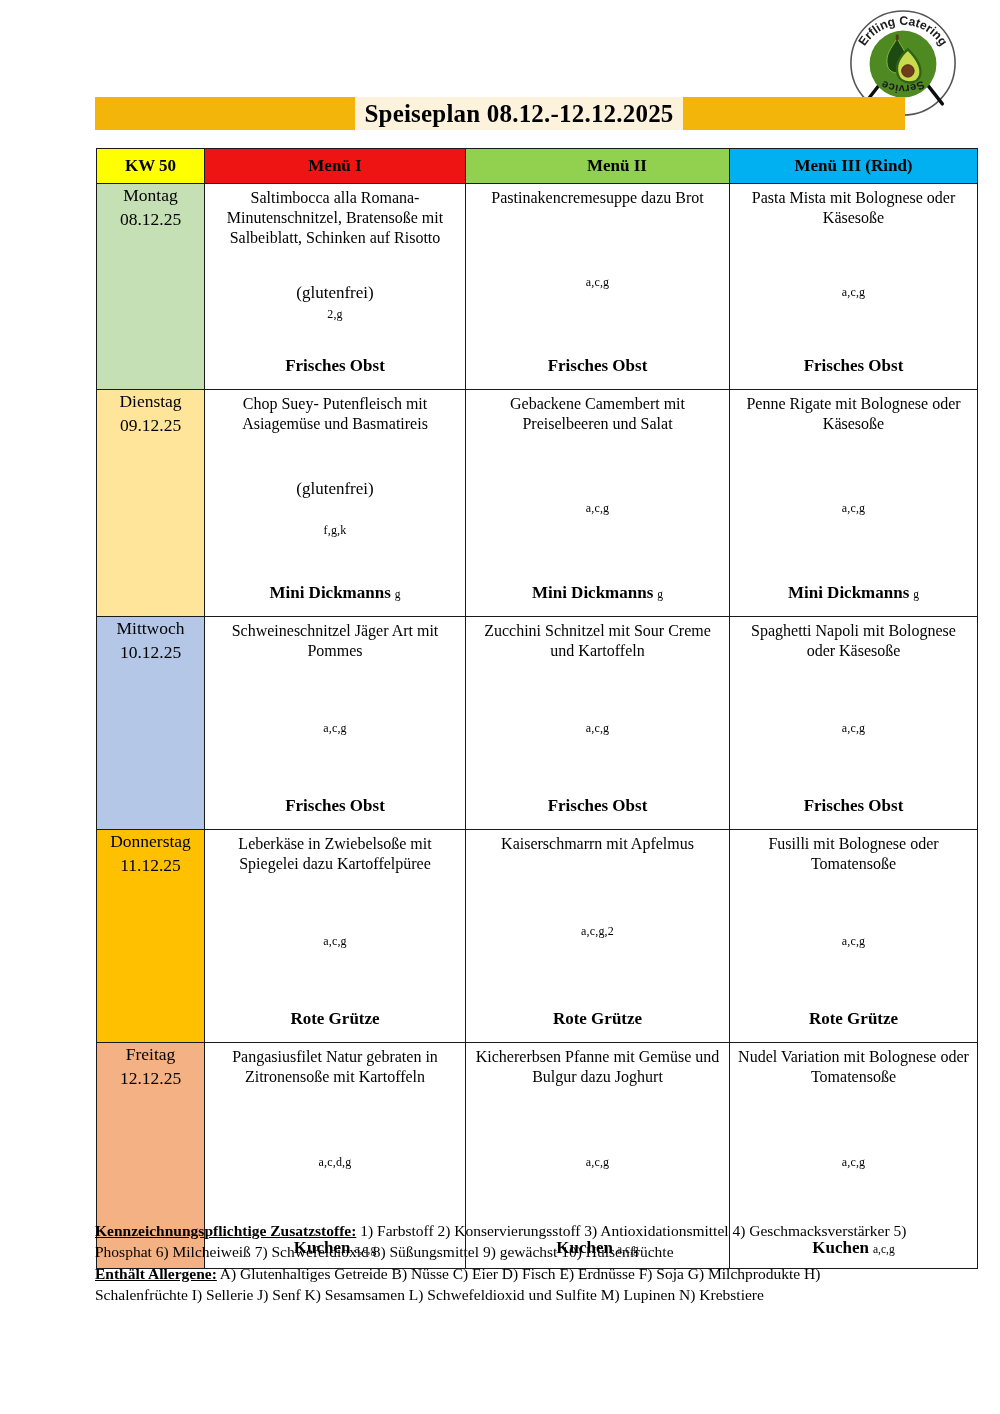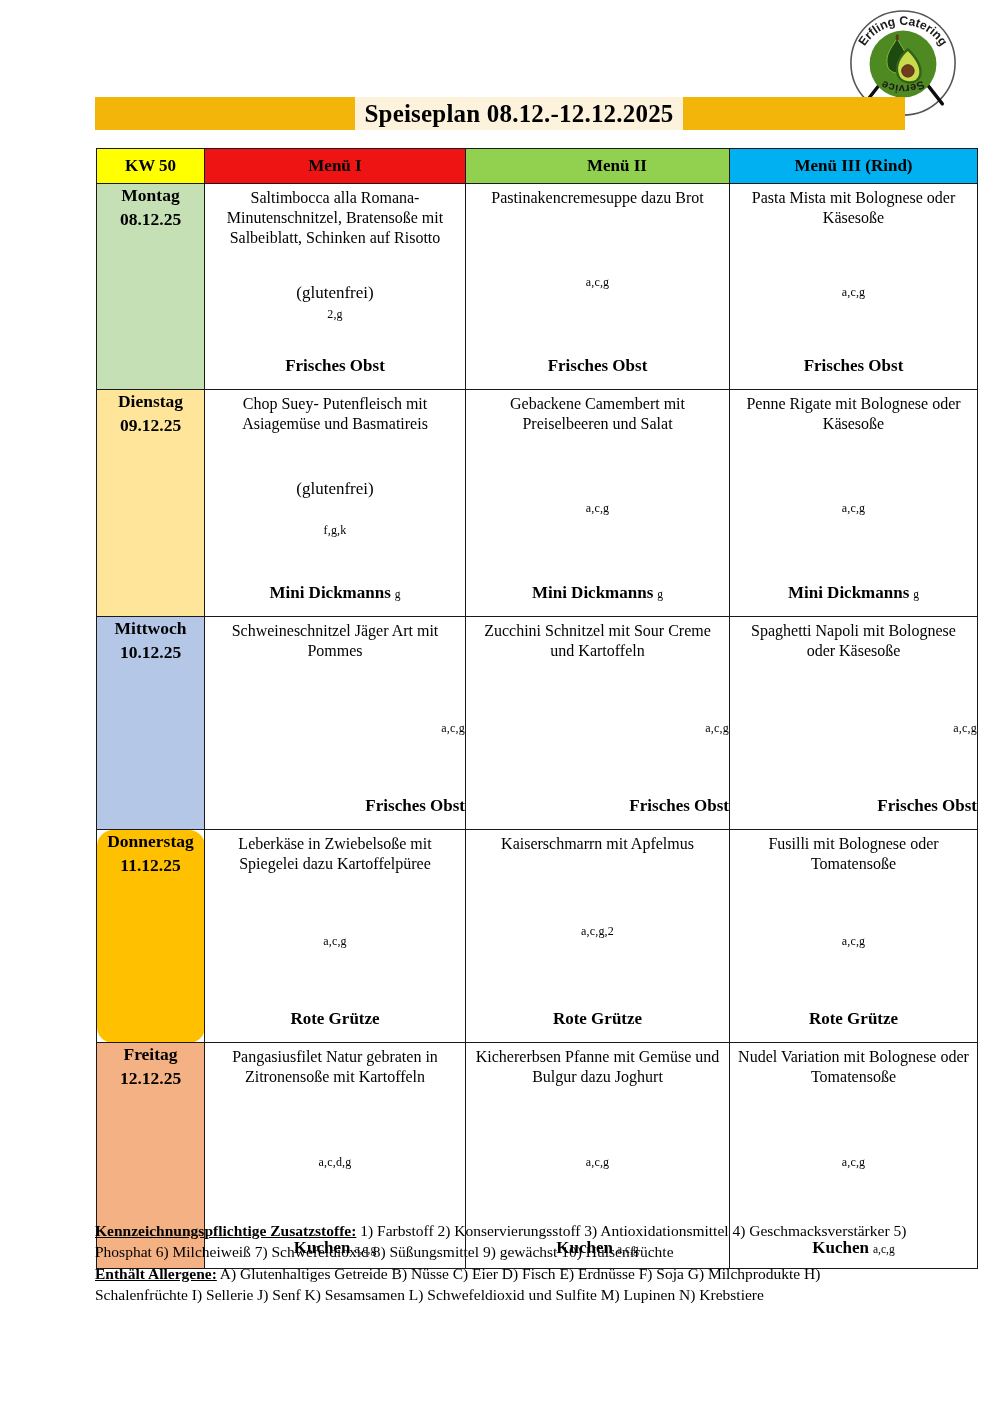--- a/index.html
+++ b/index.html
@@ -20,25 +20,25 @@
   
   .menu-table{position:absolute;left:56px;top:148px;border-collapse:collapse;table-layout:fixed;margin-left:40px;}
   .menu-table col.c-day{width:108px;}
   .menu-table col.c-m1{width:261px;}
   .menu-table col.c-m2{width:264px;}
   .menu-table col.c-m3{width:248px;}
   .menu-table th,.menu-table td{border:1px solid #1a1a1a;padding:0;vertical-align:top;}
   .menu-table thead tr{height:35px;}
   .menu-table th{font-size:17px;font-weight:bold;text-align:center;vertical-align:middle;}
   tr.r0{height:206px;} tr.r1{height:227px;} tr.r2{height:213px;} tr.r3{height:213px;} tr.r4{height:193px;}
-  .r0 .cellwrap{height:202px;} .r1 .cellwrap{height:223px;} .r2 .cellwrap{height:209px;align-items:flex-end;}
+  .r0 .cellwrap{height:202px;} .r1 .cellwrap{height:223px;} .r2 .cellwrap{height:209px;}
   .r3 .cellwrap{height:209px;} .r4 .cellwrap{height:225px;}
 
   .day-cell{text-align:center;padding-top:6px;}
-  .day-name,.day-date{font-size:17.5px;font-weight:bold;line-height:1.35;text-align:center;}
+  .day-name,.day-date{font-size:17.5px;font-weight:normal;line-height:1.35;text-align:center;}
 
   .menu-cell .cellwrap{display:flex;flex-direction:column;text-align:center;}
   .dish{font-size:16px;line-height:1.25;padding:4px 5px 0 5px;}
   .mid{flex:1;display:flex;flex-direction:column;align-items:center;justify-content:center;gap:24px;}
   .r0 .mid{gap:4px;}
   .note{font-size:17px;}
   .allergens{font-size:12px;letter-spacing:.2px;}
   .dessert{font-size:17px;font-weight:bold;padding-bottom:10px;}
   .dsuffix{font-size:11.5px;font-weight:normal;margin-left:4px;}
 
@@ -210,21 +210,21 @@
             <div class="cellwrap">
               <div class="dish">Spaghetti Napoli mit Bolognese oder Käsesoße</div>
               <div class="mid">
                 <div class="allergens">a,c,g</div>
               </div>
               <div class="dessert"><span class="dname">Frisches Obst</span></div>
             </div>
           </td>
         </tr>
         <tr class="r3">
-          <td class="day-cell" style="background: rgb(255, 192, 0); border-radius: 16px;">
+          <td class="day-cell" style="background: rgb(255, 192, 0);">
             <div class="day-name">Donnerstag</div>
             <div class="day-date">11.12.25</div>
           </td>
           <td class="menu-cell">
             <div class="cellwrap">
               <div class="dish">Leberkäse in Zwiebelsoße mit Spiegelei dazu Kartoffelpüree</div>
               <div class="mid">
                 <div class="allergens">a,c,g</div>
               </div>
               <div class="dessert"><span class="dname">Rote Grütze</span></div>

